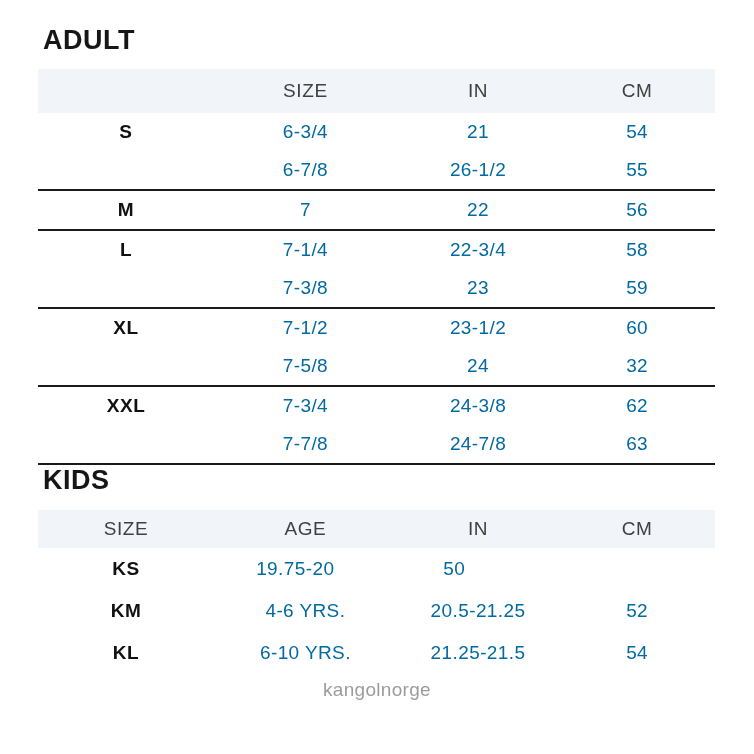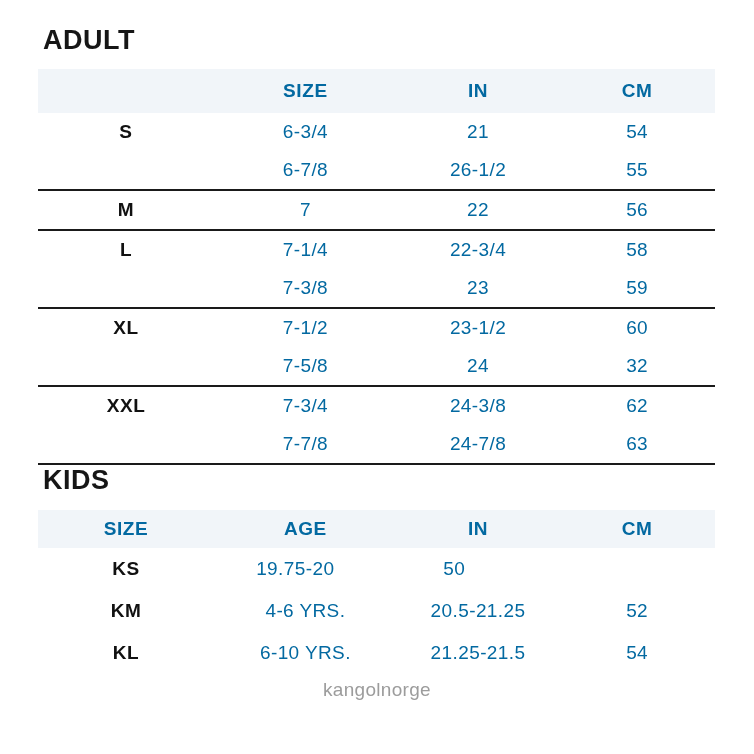--- a/index.html
+++ b/index.html
@@ -40,22 +40,22 @@
     text-align: center;
     font-size: 19px;
     letter-spacing: 0.4px;
     color: #2d2d2d;
   }
   .col-1 { width: 26%; }
   .col-2 { width: 27%; }
   .col-3 { width: 24%; text-align: center; }
   .col-4 { width: 23%; }
   .th {
-    font-weight: 700;
-    color: #0369a1;
+    font-weight: 400;
+    color: #404040;
     letter-spacing: 0.6px;
   }
   .row {
     display: flex;
     align-items: center;
     height: 38px;
   }
   .kids-row { height: 42px; }
   .group {
     border-bottom: 2px solid #1a1a1a;

